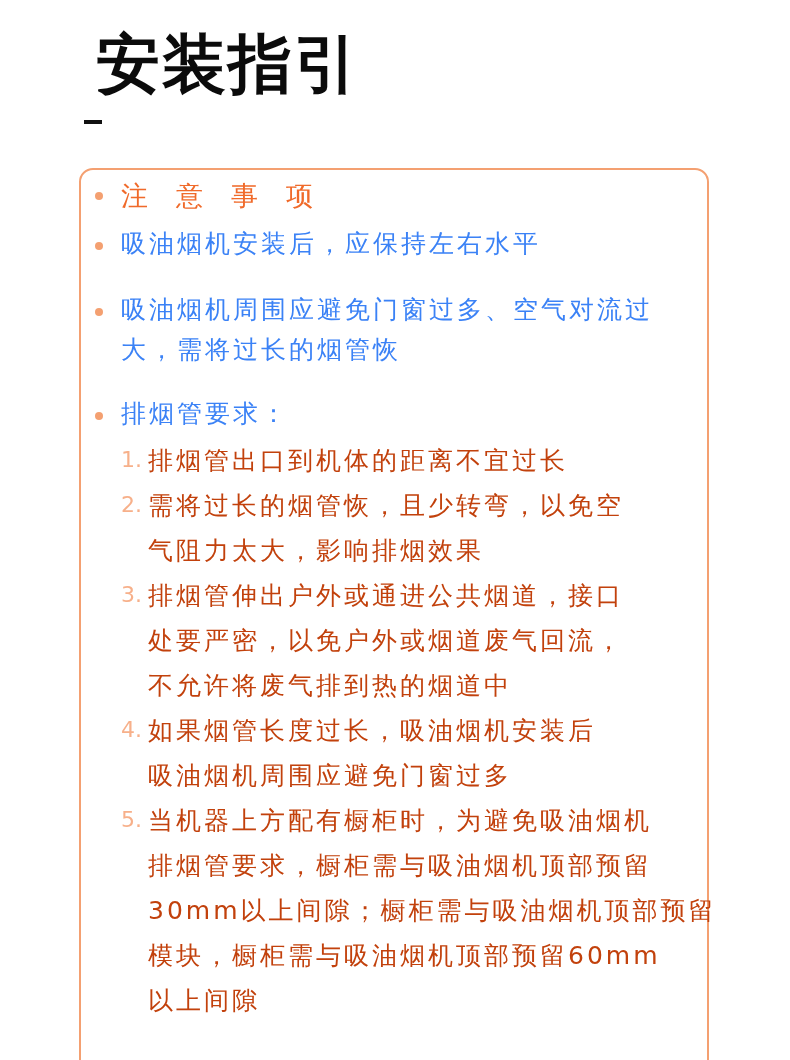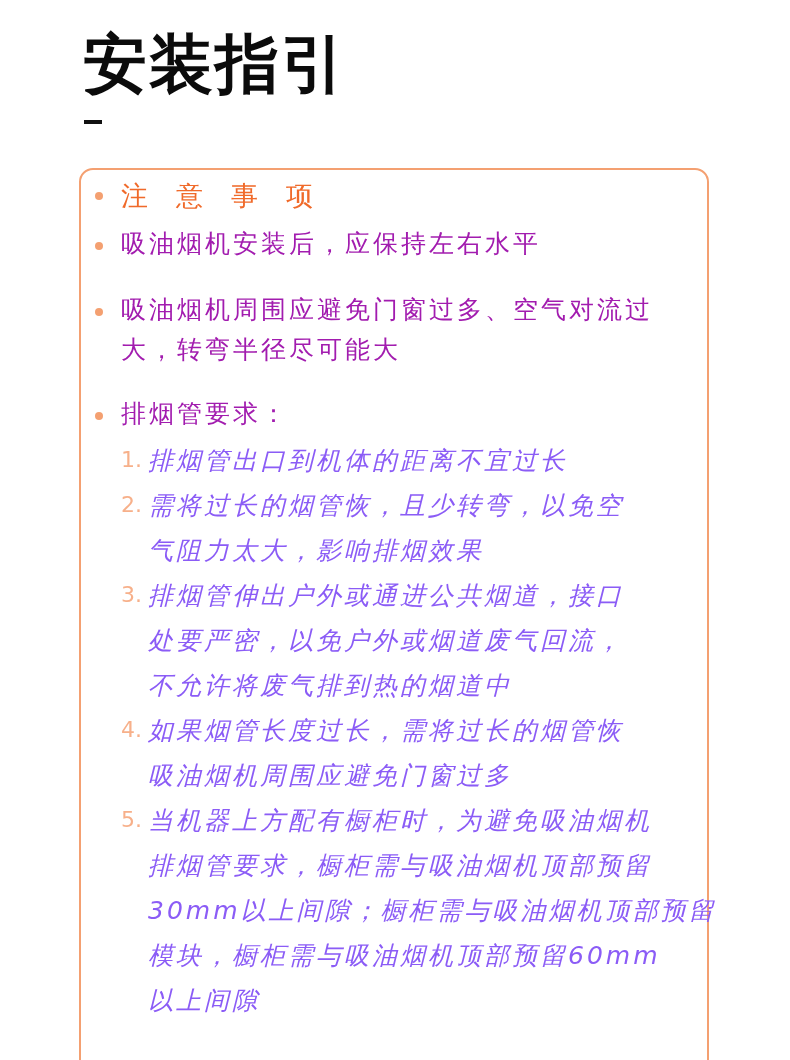--- a/index.html
+++ b/index.html
@@ -1,44 +1,43 @@
 <!DOCTYPE html>
 <html><head>
   <meta charset="utf-8">
   <style>
     html, body { margin: 0; padding: 0; }
     body {
       width: 790px; height: 1060px; background: #ffffff; position: relative; overflow: hidden;
       font-family: "DejaVu Sans", "Liberation Sans", sans-serif; color: #333333;
     }
     .title {
-      position: absolute; left: 83px; top: 26px;
+      position: absolute; left: 96px; top: 26px;
       font-size: 64px; font-weight: bold; color: #0b0b0b; letter-spacing: 2px; line-height: 76px;
     }
     .dash { position: absolute; left: 84px; top: 120px; width: 18px; height: 4px; background: #111; }
     .box {
       position: absolute; left: 79px; top: 168px; width: 630px; height: 908px;
       border: 2px solid #f4a071; border-radius: 14px; box-sizing: border-box;
     }
     .row { position: absolute; left: 0; width: 100%; }
     .dot {
       position: absolute; left: 14px; width: 8px; height: 8px; border-radius: 50%; background: #f4a071;
     }
     .txt {
-      position: absolute; left: 40px; font-size: 25px; color: #a21caf; line-height: 44px; letter-spacing: 3px;
+      position: absolute; left: 40px; font-size: 25px; color: #3b82f6; line-height: 44px; letter-spacing: 3px;
       white-space: nowrap;
     }
     .heading { color: #f06a2a; letter-spacing: 28px; font-size: 27px; }
     .num {
       position: absolute; left: 40px; font-size: 22px; color: #f7b08a; line-height: 44px;
     }
     .ntxt {
-      position: absolute; left: 67px; font-size: 25px; color: #8b5cf6; line-height: 45px; letter-spacing: 3px;
+      position: absolute; left: 67px; font-size: 25px; color: #c2410c; line-height: 45px; letter-spacing: 3px;
       white-space: nowrap;
-      font-style: italic;
     }
   </style>
 </head>
 <body>
 
 <div class="title">安装指引</div>
 <div class="dash"></div>
 
 <div class="box">
   <div class="row" style="top:4px">
@@ -47,21 +46,21 @@
   </div>
 
   <div class="row" style="top:52px">
     <span class="dot" style="top:20px"></span>
     <span class="txt" style="top:0">吸油烟机安装后，应保持左右水平</span>
   </div>
 
   <div class="row" style="top:118px">
     <span class="dot" style="top:20px"></span>
     <span class="txt" style="top:0">吸油烟机周围应避免门窗过多、空气对流过</span>
-    <span class="txt" style="top:40px">大，转弯半径尽可能大</span>
+    <span class="txt" style="top:40px">大，需将过长的烟管恢</span>
   </div>
 
   <div class="row" style="top:222px">
     <span class="dot" style="top:20px"></span>
     <span class="txt" style="top:0">排烟管要求：</span>
   </div>
 
   <div class="row" style="top:268px">
     <span class="num" style="top:0">1.</span>
     <span class="ntxt" style="top:0">排烟管出口到机体的距离不宜过长</span>
@@ -75,21 +74,21 @@
 
   <div class="row" style="top:403px">
     <span class="num" style="top:0">3.</span>
     <span class="ntxt" style="top:0">排烟管伸出户外或通进公共烟道，接口</span>
     <span class="ntxt" style="top:45px">处要严密，以免户外或烟道废气回流，</span>
     <span class="ntxt" style="top:90px">不允许将废气排到热的烟道中</span>
   </div>
 
   <div class="row" style="top:538px">
     <span class="num" style="top:0">4.</span>
-    <span class="ntxt" style="top:0">如果烟管长度过长，需将过长的烟管恢</span>
+    <span class="ntxt" style="top:0">如果烟管长度过长，吸油烟机安装后</span>
     <span class="ntxt" style="top:45px">吸油烟机周围应避免门窗过多</span>
   </div>
 
   <div class="row" style="top:628px">
     <span class="num" style="top:0">5.</span>
     <span class="ntxt" style="top:0">当机器上方配有橱柜时，为避免吸油烟机</span>
     <span class="ntxt" style="top:45px">排烟管要求，橱柜需与吸油烟机顶部预留</span>
     <span class="ntxt" style="top:90px">30mm以上间隙；橱柜需与吸油烟机顶部预留</span>
     <span class="ntxt" style="top:135px">模块，橱柜需与吸油烟机顶部预留60mm</span>
     <span class="ntxt" style="top:180px">以上间隙</span>

